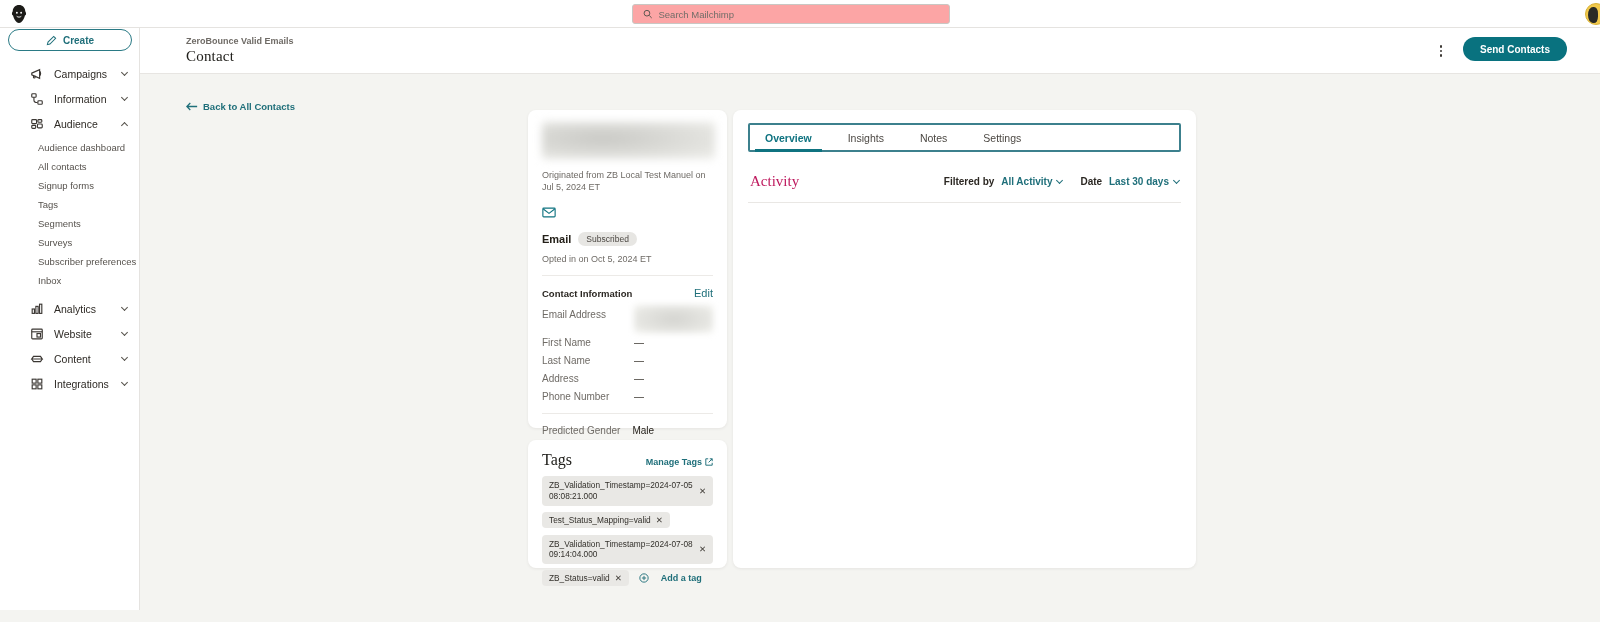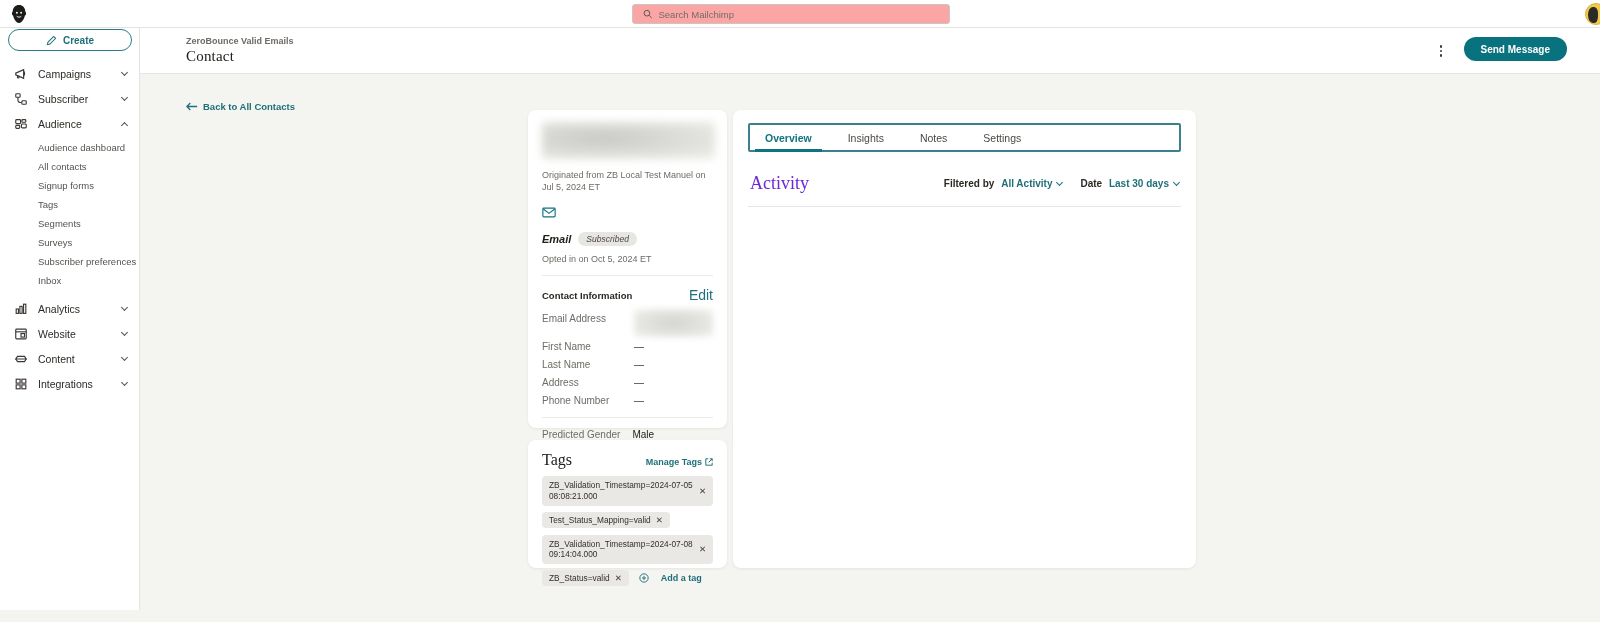--- a/index.html
+++ b/index.html
@@ -13,21 +13,21 @@
   .logo{position:absolute;left:8px;top:3px;width:22px;height:22px;}
   .searchbox{position:absolute;left:632px;top:4px;width:318px;height:20px;border:1px solid #c9c7c3;border-radius:3px;background:#fca5a5;display:flex;align-items:center;padding:0 10px;gap:6px;}
   .searchbox input{border:none;outline:none;font-size:9.5px;color:#5f5b56;width:100%;background:transparent;font-family:inherit;}
   .searchbox input::placeholder{color:#716d68;}
   .avatar{position:absolute;right:-7px;top:3px;width:22px;height:22px;border-radius:50%;background:#f2c94c;overflow:hidden;border:1px solid #d8b33a;}
   .avatar:before{content:"";position:absolute;left:2px;top:3px;width:10px;height:16px;background:#2a2a26;border-radius:50% 40% 40% 50%;}
   
   .sidebar{position:absolute;top:16px;left:0;width:140px;height:594px;background:#fff;border-right:1px solid #e5e3e0;z-index:20;}
   .create-btn{margin:13px 8px 10px 8px;width:124px;height:22px;border:1px solid #2a7a85;border-radius:12px;background:#fff;color:#1f6f7a;font-size:10px;font-weight:bold;display:flex;align-items:center;justify-content:center;gap:6px;cursor:pointer;font-family:inherit;}
   .nav{list-style:none;}
-  .nav-item{display:flex;align-items:center;height:25px;padding:0 12px 0 13px;font-size:10.5px;color:#2e2a25;cursor:pointer;}
+  .nav-item{display:flex;align-items:center;height:25px;padding:0 12px 0 29px;font-size:10.5px;color:#2e2a25;cursor:pointer;}
   .nav-icon{width:15px;height:15px;margin-right:10px;display:inline-flex;align-items:center;justify-content:center;flex:none;}
   .nav-icon svg{width:14px;height:14px;stroke:#3b3733;fill:none;stroke-width:1.3;}
   .nav-label{flex:1;}
   .chev{width:5px;height:5px;border-right:1.3px solid #55514b;border-bottom:1.3px solid #55514b;transform:rotate(45deg);margin-top:-2px;flex:none;}
   .chev.up{transform:rotate(225deg);margin-top:3px;}
   .nav-sub{list-style:none;margin:2px 0 6px 0;}
   .nav-sub li{height:19px;display:flex;align-items:center;padding-left:38px;font-size:9.5px;color:#56524d;cursor:pointer;}
   
   .pagehead{position:absolute;top:28px;left:140px;width:1460px;height:46px;background:#fff;border-bottom:1px solid #e7e5e2;z-index:10;}
   .breadcrumb{position:absolute;left:46px;top:8px;font-size:9px;color:#6f6b66;font-weight:bold;}
@@ -35,28 +35,28 @@
   .kebab{position:absolute;right:151px;top:13px;width:16px;height:20px;display:flex;flex-direction:column;align-items:center;justify-content:center;gap:2px;cursor:pointer;}
   .kebab i{width:2.5px;height:2.5px;border-radius:50%;background:#3c3834;}
   .send-btn{position:absolute;right:33px;top:9px;height:24px;padding:0 17px;border:none;border-radius:13px;background:#09727f;color:#fff;font-size:10px;font-weight:bold;cursor:pointer;font-family:inherit;}
   
   .back-link{position:absolute;left:186px;top:101px;font-size:9.5px;font-weight:bold;color:#1f6f7a;display:flex;align-items:center;gap:5px;cursor:pointer;}
   .card{position:absolute;background:#fff;border-radius:8px;box-shadow:0 1px 3px rgba(60,55,48,.08);}
   .contact-card{left:528px;top:110px;width:199px;height:318px;padding:12px 14px;}
   .blur-name{width:173px;height:37px;border-radius:4px;background:radial-gradient(ellipse at 35% 45%,#c9c9c5 0%,#dededa 55%,#eeeeea 100%);filter:blur(4px);}
   .originated{margin-top:10px;font-size:9px;line-height:1.35;color:#6f6b66;}
   .mail-icon{margin-top:11px;}
-  .email-row{margin-top:10px;display:flex;align-items:center;gap:7px;font-style:italic;}
+  .email-row{margin-top:10px;display:flex;align-items:center;gap:7px;}
   .email-label{font-size:11px;font-weight:bold;color:#242019;}
   .badge{background:#e7e6e3;border-radius:9px;padding:2px 8px;font-size:8.5px;color:#4c4843;}
   .opted{margin-top:8px;font-size:9px;color:#6f6b66;}
   .hr{border:none;border-top:1px solid #eceae7;margin:11px 0;}
   .ci-head{display:flex;justify-content:space-between;align-items:center;}
   .ci-title{font-size:9.5px;font-weight:bold;color:#2b2722;}
-  .edit-link{font-size:14px;color:#1f6f7a;cursor:pointer;text-align:right;}
+  .edit-link{font-size:11px;color:#1f6f7a;cursor:pointer;text-align:right;}
   .field-row{display:flex;align-items:flex-start;margin-top:7px;}
   .field-label{width:92px;font-size:10px;color:#6f6b66;flex:none;}
   .field-value{font-size:10px;color:#3a362f;}
   .blur-email{width:80px;height:28px;margin-top:-4px;border-radius:3px;background:radial-gradient(ellipse at 50% 50%,#d4d4d0 0%,#e7e7e3 70%,#f4f4f0 100%);filter:blur(3px);}
   .pred-row{display:flex;margin-top:6px;font-size:10px;}
   .pred-label{color:#6f6b66;margin-right:12px;}
   .pred-value{color:#26221c;}
   
   .tags-card{left:528px;top:440px;width:199px;height:128px;padding:11px 14px;}
   .tags-head{display:flex;justify-content:space-between;align-items:baseline;}
@@ -68,21 +68,21 @@
   .tag-line{margin-top:6px;display:flex;align-items:center;gap:10px;}
   .tag-pill{background:#e9e8e5;border-radius:4px;padding:3px 7px;display:inline-flex;align-items:center;gap:5px;font-size:8.3px;color:#33302b;}
   .add-tag{font-size:9px;color:#1f6f7a;font-weight:bold;display:flex;align-items:center;gap:12px;cursor:pointer;}
   
   .activity-card{left:733px;top:110px;width:463px;height:458px;padding:13px 15px;}
   .tabbar{border:2px solid #3c808d;border-radius:2px;height:29px;display:flex;align-items:stretch;padding-left:5px;}
   .tab{position:relative;display:flex;align-items:center;padding:0 10px;margin-right:16px;font-size:10.5px;color:#4c4843;cursor:pointer;}
   .tab.active{color:#0f7380;font-weight:bold;}
   .tab.active:after{content:"";position:absolute;left:0;right:0;bottom:-2px;height:3px;background:#0f7380;}
   .activity-head{display:flex;align-items:center;margin-top:21px;padding:0 2px;}
-  .activity-title{font-family:"Liberation Serif","DejaVu Serif",serif;font-size:18px;color:#6d28d9;flex:1;}
+  .activity-title{font-family:"Liberation Serif","DejaVu Serif",serif;font-size:15px;color:#be185d;flex:1;}
   .filters{display:flex;align-items:center;gap:18px;font-size:10px;}
   .f-label{font-weight:bold;color:#2b2722;margin-right:4px;}
   .f-value{color:#1f6f7a;font-weight:bold;display:inline-flex;align-items:center;gap:5px;cursor:pointer;}
   .chev-teal{width:5px;height:5px;border-right:1.4px solid #1f6f7a;border-bottom:1.4px solid #1f6f7a;transform:rotate(45deg);margin-top:-2px;}
   .act-divider{border:none;border-top:1px solid #e9e7e4;margin:12px 0 0 0;}
   .empty-msg{margin-top:19px;font-size:10px;color:#33302b;padding-left:2px;}
 </style>
 </head>
 <body>
 
@@ -125,21 +125,21 @@
       <span class="chev"></span>
     </li>
     <li class="nav-item">
       <span class="nav-icon">
           <svg viewBox="0 0 16 16">
             <rect x="2" y="2" width="5" height="4" rx="1"></rect>
             <rect x="9" y="10" width="5" height="4" rx="1"></rect>
             <path d="M4.5 6v3c0 2 2 3 4 3"></path>
           </svg>
         </span>
-      <span class="nav-label">Subscriber</span>
+      <span class="nav-label">Information</span>
       <span class="chev"></span>
     </li>
     <li class="nav-item">
       <span class="nav-icon">
           <svg viewBox="0 0 16 16">
             <rect x="2" y="3" width="5.5" height="4.5" rx="1"></rect>
             <rect x="8.5" y="8" width="5.5" height="4.5" rx="1"></rect>
             <rect x="2" y="9.5" width="4.5" height="3.5" rx="1"></rect>
             <rect x="9" y="3" width="4.5" height="3" rx="1"></rect>
           </svg>
@@ -205,21 +205,21 @@
 </div>
 
 <div class="pagehead">
   <div class="breadcrumb">ZeroBounce Valid Emails</div>
   <div class="page-title">Contact</div>
   <div class="kebab">
       <i></i>
       <i></i>
       <i></i>
     </div>
-  <button class="send-btn">Send Message</button>
+  <button class="send-btn">Send Contacts</button>
 </div>
 
 <div class="back-link">
   <svg width="12" height="9" viewBox="0 0 14 10">
       <path d="M5 1L1 5l4 4M1 5h12" fill="none" stroke="#1f6f7a" stroke-width="1.5"></path>
     </svg>
   <span>Back to All Contacts</span>
 </div>
 
 <div class="card contact-card">

